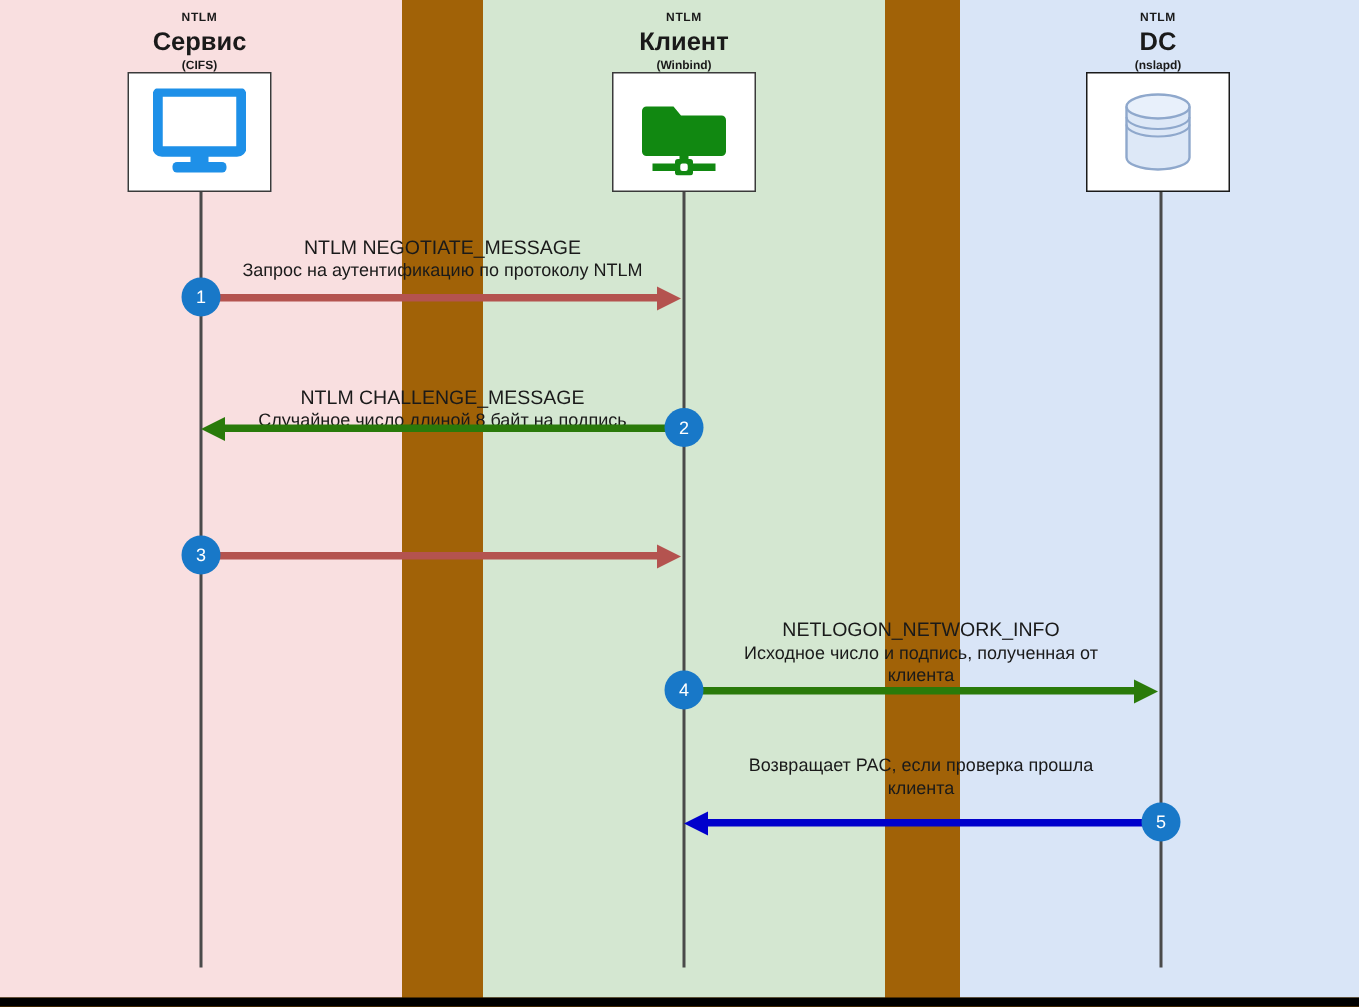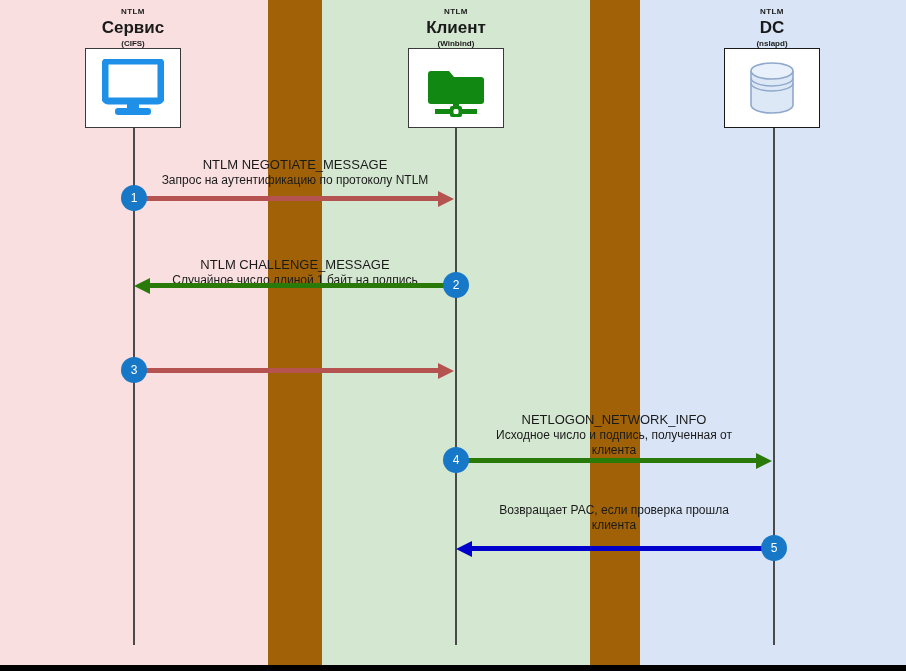--- a/index.html
+++ b/index.html
@@ -186,21 +186,21 @@
     <div class="msg-desc">Запрос на аутентификацию по протоколу NTLM</div>
   </div>
   <div class="arrow to-right" style="left:134px; top:196px; width:306px;">
     <div class="shaft" style="background:#b4534f;"></div>
     <div class="head" style="border-left-color:#b4534f;"></div>
   </div>
   <div class="badge" style="left:121px; top:185px;">1</div>
 
   <div class="msg-label" style="left:140px; top:243px; width:310px;margin-top:14px;">
     <div class="msg-title">NTLM CHALLENGE_MESSAGE</div>
-    <div class="msg-desc">Случайное число длиной 1 байт на подпись</div>
+    <div class="msg-desc">Случайное число длиной 8 байт на подпись</div>
   </div>
   <div class="arrow to-left" style="left:148px; top:283px; width:308px;">
     <div class="shaft" style="background:#2a7a0a;"></div>
     <div class="head" style="border-right-color:#2a7a0a;"></div>
   </div>
   <div class="badge" style="left:443px; top:272px;">2</div>
 
   <div class="arrow to-right" style="left:134px; top:368px; width:306px;">
     <div class="shaft" style="background:#b4534f;"></div>
     <div class="head" style="border-left-color:#b4534f;"></div>

